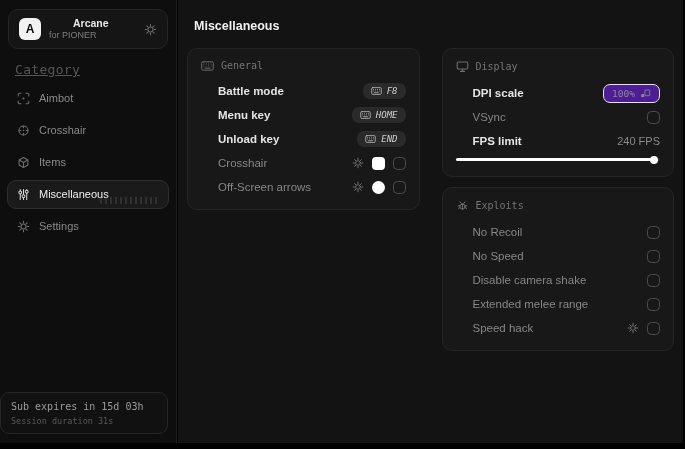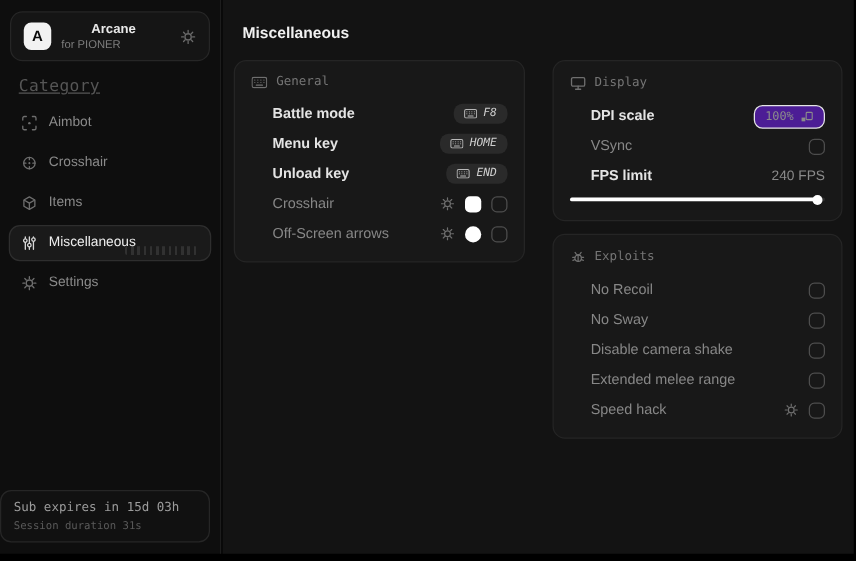--- a/index.html
+++ b/index.html
@@ -317,21 +317,21 @@
                 </svg>
               </span>
             <span>Exploits</span>
           </div>
 
           <div class="row">
             <span class="lbl dim">No Recoil</span>
             <span class="checkbox"></span>
           </div>
           <div class="row">
-            <span class="lbl dim">No Sway</span>
+            <span class="lbl dim">No Speed</span>
             <span class="checkbox"></span>
           </div>
           <div class="row">
             <span class="lbl dim">Disable camera shake</span>
             <span class="checkbox"></span>
           </div>
           <div class="row">
             <span class="lbl dim">Extended melee range</span>
             <span class="checkbox"></span>
           </div>

